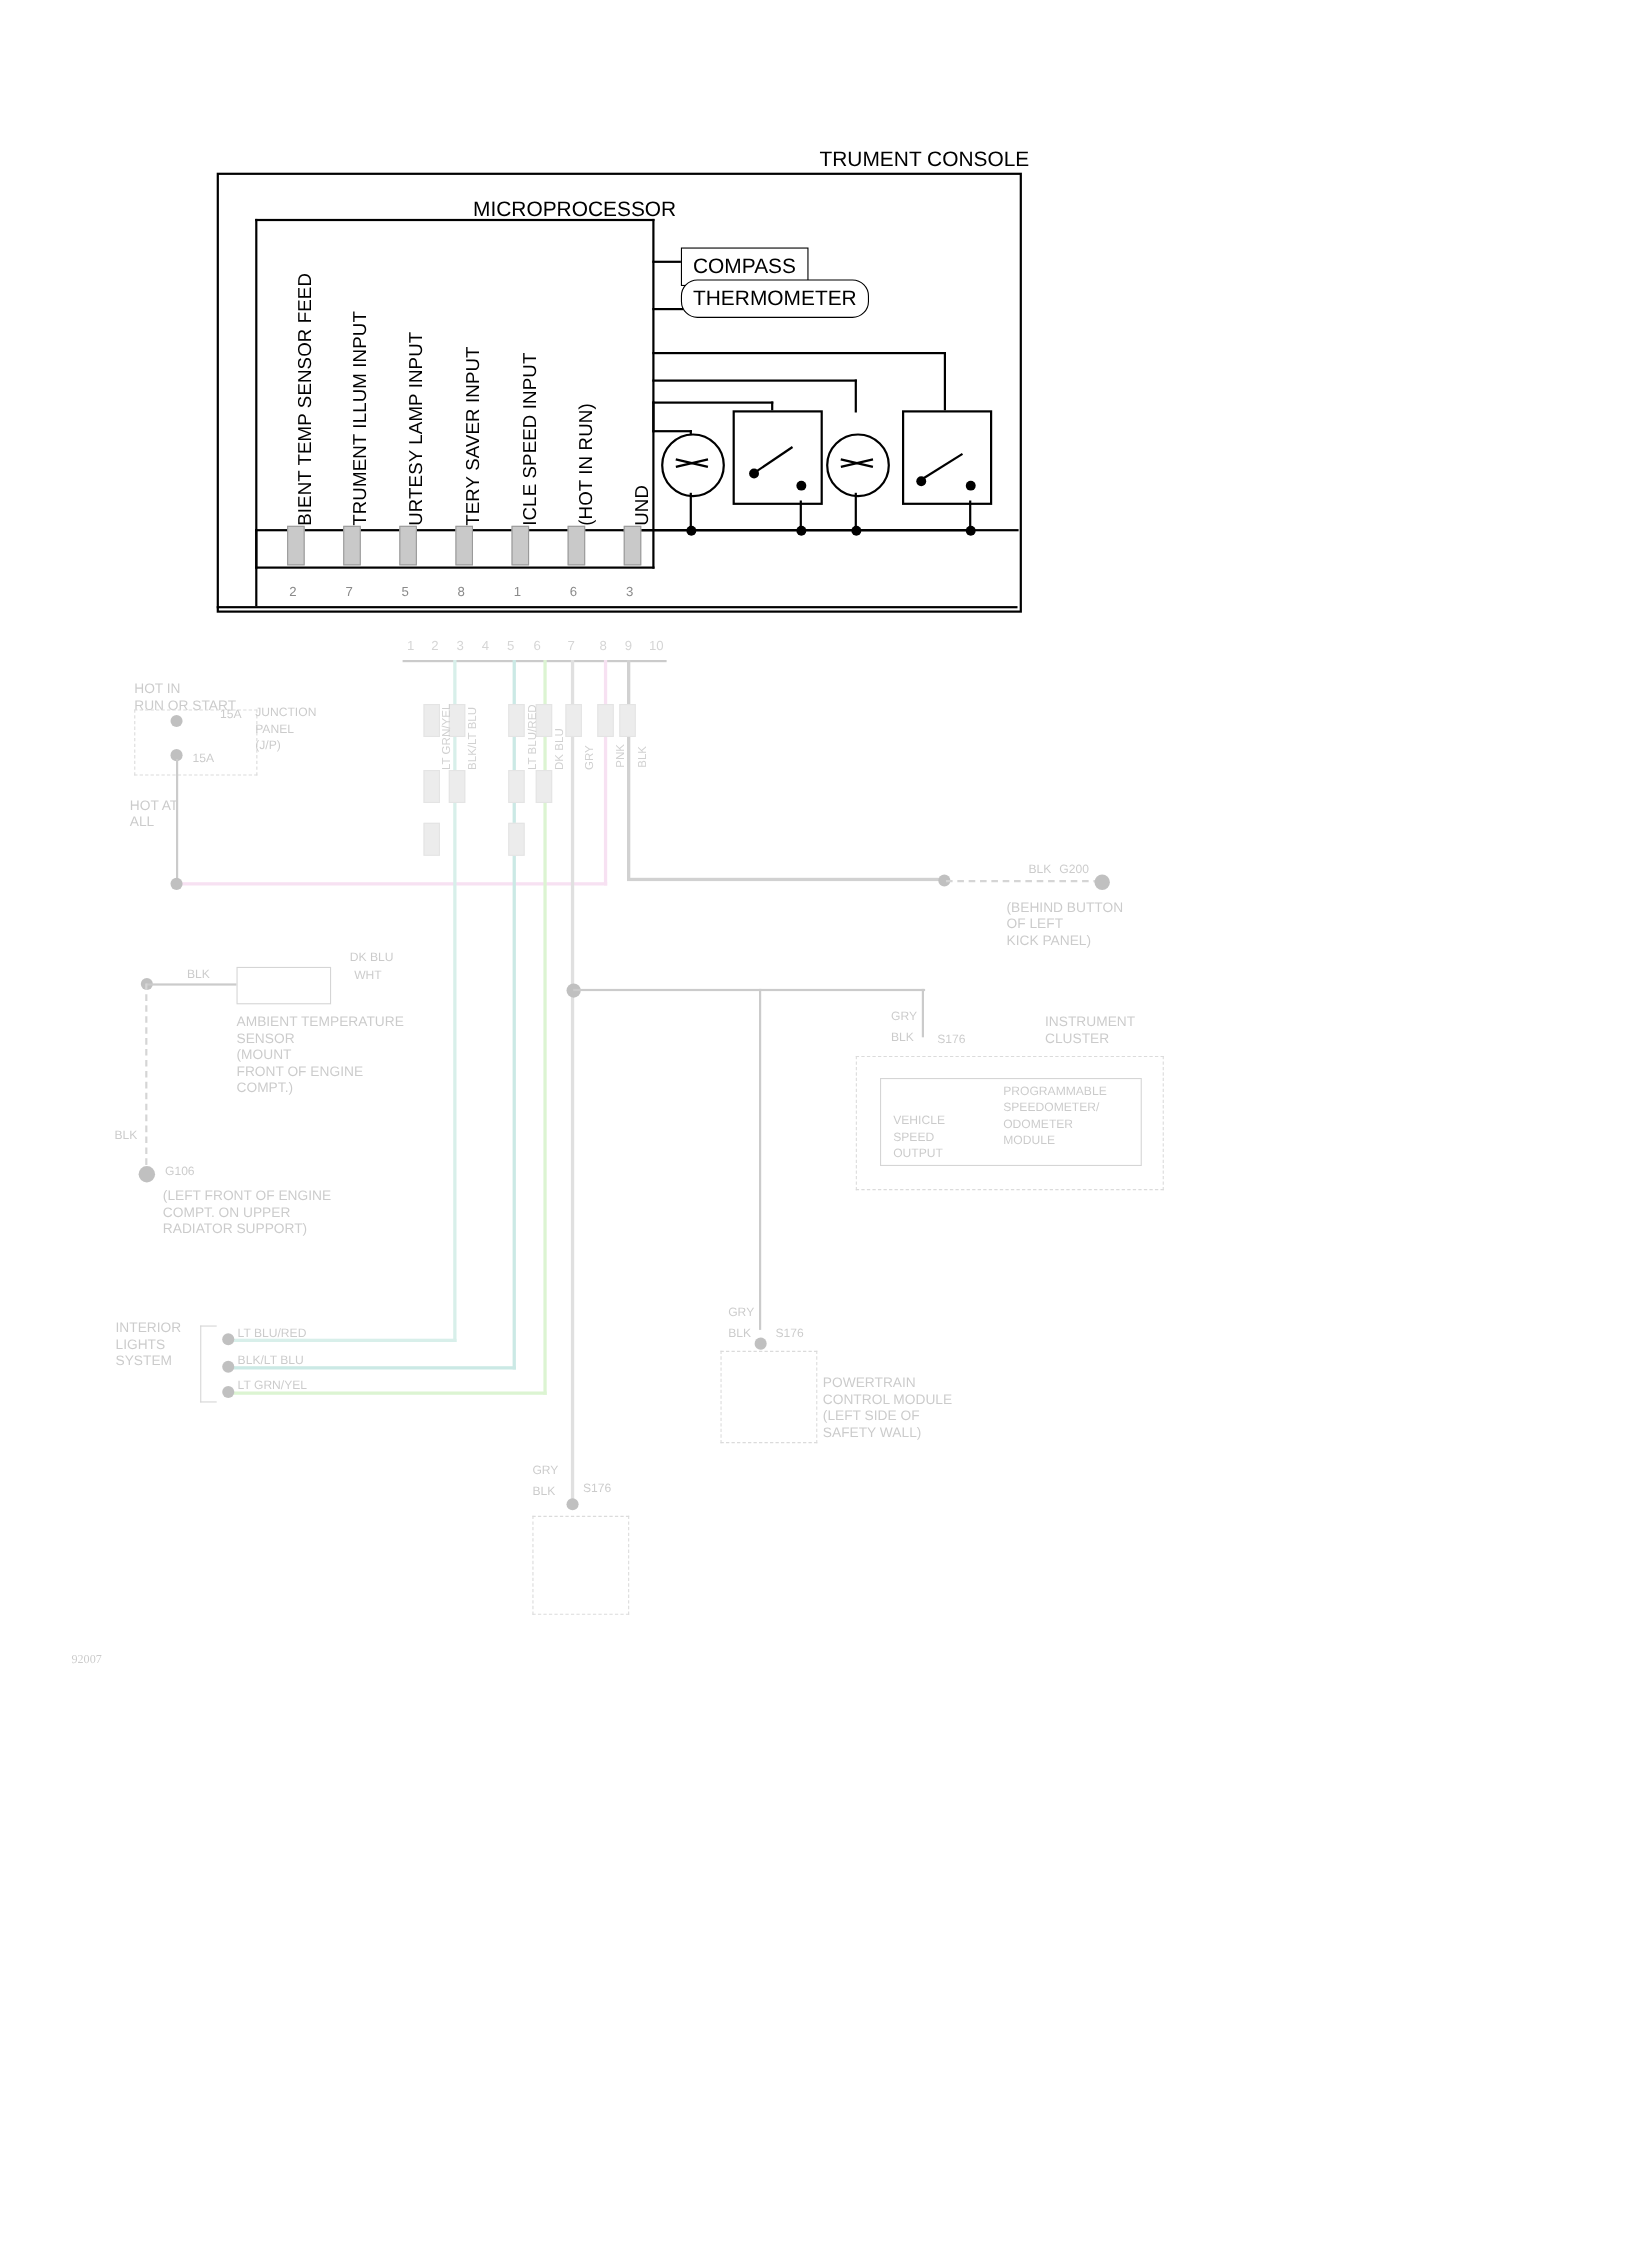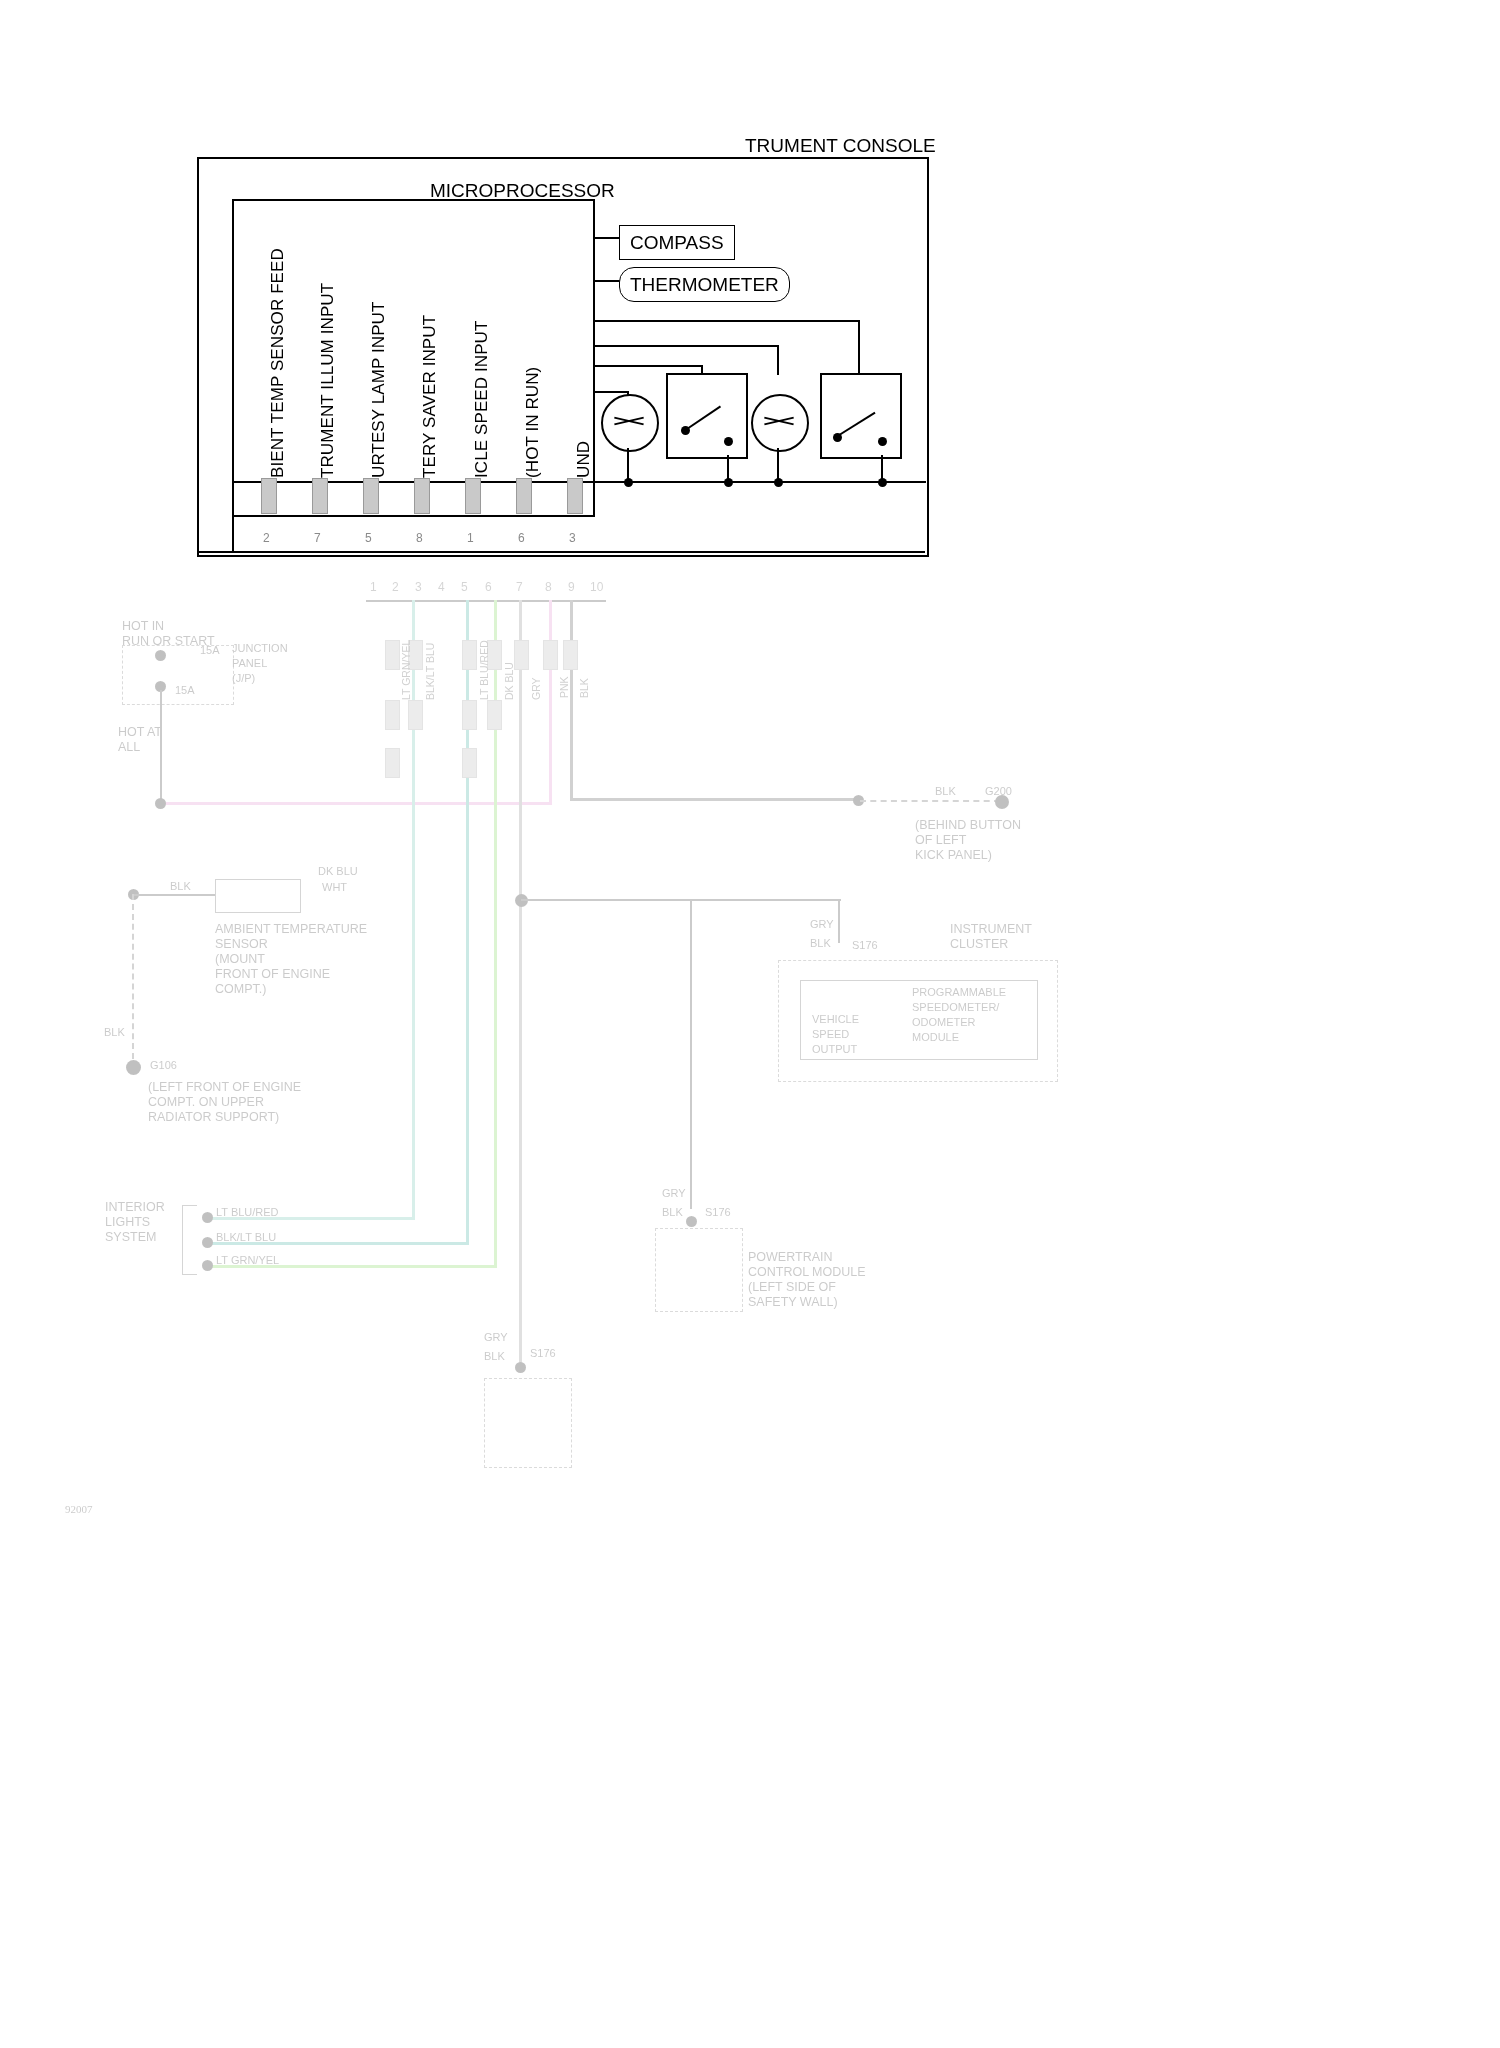--- a/index.html
+++ b/index.html
@@ -64,21 +64,21 @@
 
 <div class="vline" style="left:232px;top:199px;height:318px;"></div>
 <div class="hline" style="left:232px;top:199px;width:363px;"></div>
 <div class="vline" style="left:593px;top:199px;height:318px;"></div>
 <div class="hline" style="left:232px;top:515px;width:363px;"></div>
 
 <div class="hline" style="left:593px;top:237px;width:28px;"></div>
 <div class="boxlbl" style="left:619px;top:225px;"><span>COMPASS</span></div>
 
 <div class="hline" style="left:593px;top:280px;width:28px;"></div>
-<div class="boxlbl" style="left:619px;top:267px;border-radius:15px;"><span>THERMOMETER</span></div>
+<div class="boxlbl" style="left:619px;top:254px;border-radius:15px;"><span>THERMOMETER</span></div>
 
 <div class="hline" style="left:593px;top:320px;width:267px;"></div>
 <div class="vline" style="left:858px;top:320px;height:54px;"></div>
 
 <div class="hline" style="left:593px;top:345px;width:186px;"></div>
 <div class="vline" style="left:777px;top:345px;height:30px;"></div>
 
 <div class="hline" style="left:593px;top:365px;width:110px;"></div>
 <div class="vline" style="left:701px;top:365px;height:10px;"></div>
 
@@ -225,21 +225,21 @@
   <div class="fdot" style="left:202px;top:1212px;"></div>
   <div class="fdot" style="left:202px;top:1237px;"></div>
   <div class="fdot" style="left:202px;top:1260px;"></div>
   <div class="ftxt sm" style="left:216px;top:1205px;">LT BLU/RED</div>
   <div class="ftxt sm" style="left:216px;top:1230px;">BLK/LT BLU</div>
   <div class="ftxt sm" style="left:216px;top:1253px;">LT GRN/YEL</div>
 
   <div class="fdot" style="left:853px;top:795px;"></div>
   <div class="fline" style="left:860px;top:800px;width:140px;border-top:2px dashed #777;background:transparent;height:0;"></div>
   <div class="ftxt sm" style="left:935px;top:784px;">BLK</div>
-  <div class="ftxt sm" style="left:985px;top:784px;">G200</div>
+  <div class="ftxt sm" style="left:963px;top:784px;">G200</div>
   <div class="fdot" style="left:995px;top:795px;width:14px;height:14px;"></div>
   <div class="ftxt" style="left:915px;top:818px;">(BEHIND BUTTON<br>OF LEFT<br>KICK PANEL)</div>
 
   <div class="fdot" style="left:515px;top:894px;width:13px;height:13px;"></div>
   <div class="fline" style="left:521px;top:899px;width:320px;"></div>
   <div class="fvline" style="left:838px;top:899px;height:44px;"></div>
   <div class="fvline" style="left:690px;top:899px;height:310px;"></div>
 
   <div class="ftxt sm" style="left:810px;top:917px;">GRY</div>
   <div class="ftxt sm" style="left:810px;top:936px;">BLK</div>

